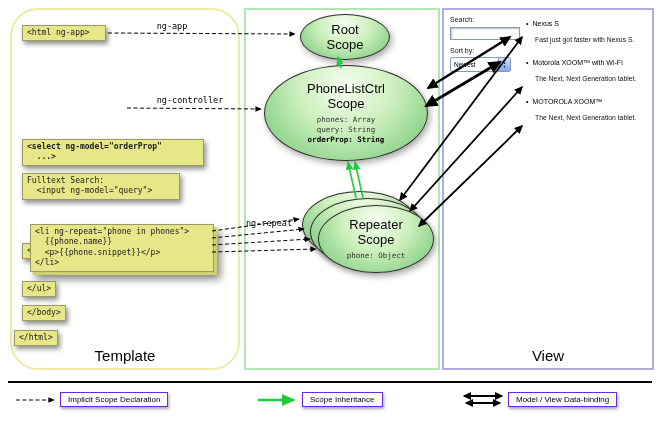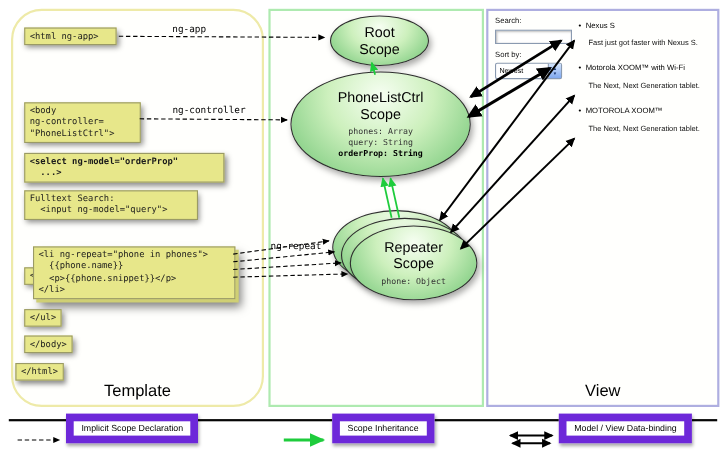--- a/index.html
+++ b/index.html
@@ -77,38 +77,35 @@
   .v-items { position:absolute; left:82px; top:10px; width:122px; }
   .v-item-title { font-size:7px; color:#000; margin:0 0 9px 0; display:flex; gap:4px; }
   .v-item-title .bullet { font-size:7px; line-height:1; }
   .v-item-desc  { font-size:6.8px; color:#111; margin:0 0 16px 9px; }
   
   .overlay { position:absolute; left:0; top:0; z-index:10; pointer-events:none; }
   .arrow-label { font-family:"DejaVu Sans Mono", monospace; font-size:8.5px; fill:#000; }
   
   .legend-rule { position:absolute; left:8px; top:381px; width:644px; height:2px; background:#050505; }
   .legend-box {
-    position:absolute; top:376px; background:#fff; border:7px solid #6d28d9;
+    position:absolute; top:392px; background:#fff; border:1px solid #6d28d9;
     box-shadow:1px 2px 3px rgba(0,0,0,.35); font-size:8px; color:#000;
     padding:2px 7px; white-space:nowrap;
   }
   .lb-implicit { left:60px;  }
   .lb-inherit  { left:302px; }
   .lb-binding  { left:508px; }
 </style>
 </head>
 <body>
 
 <div class="canvas">
 
   <div class="panel template">
     <div class="code c-html-open">&lt;html ng-app&gt;</div>
-    <div class="code c-body-open">&lt;body
-ng-controller=
-"PhoneListCtrl"&gt;</div>
     <div class="code c-select bold">&lt;select ng-model="orderProp"
   ...&gt;</div>
     <div class="code c-fulltext">Fulltext Search:
   &lt;input ng-model="query"&gt;</div>
     <div class="code c-ul-open">&lt;ul&gt;</div>
     <div class="code c-li">&lt;li ng-repeat="phone in phones"&gt;
   {{phone.name}}
   &lt;p&gt;{{phone.snippet}}&lt;/p&gt;
 &lt;/li&gt;</div>
     <div class="code c-ul-close">&lt;/ul&gt;</div>

